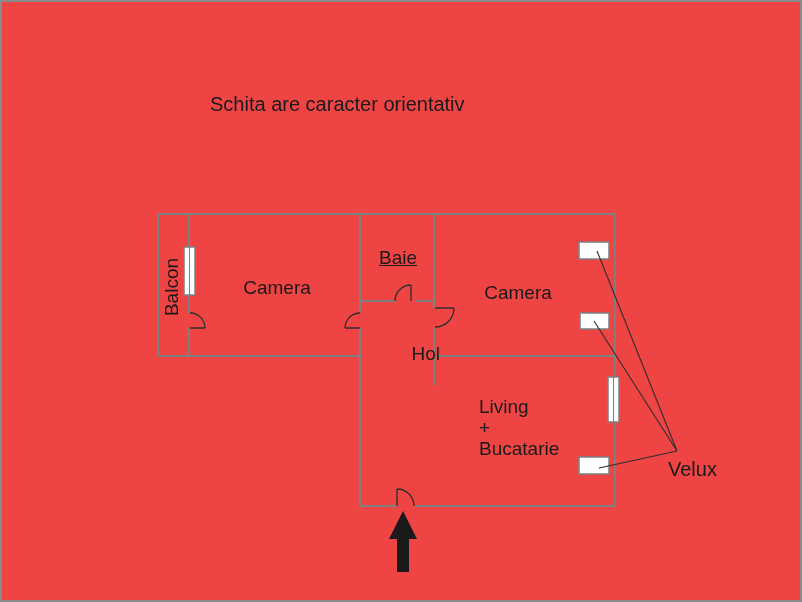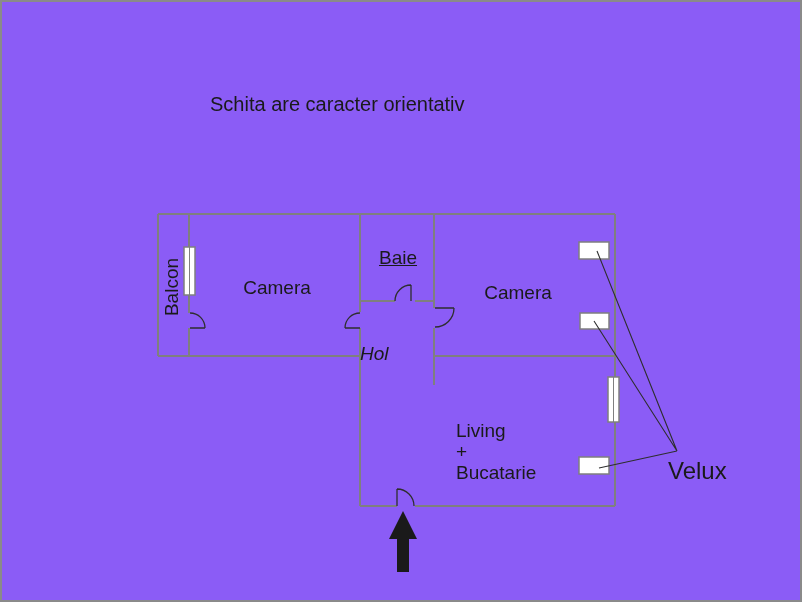--- a/index.html
+++ b/index.html
@@ -5,21 +5,21 @@
   html, body {
     margin: 0;
     padding: 0;
     background: #ffffff;
     font-family: "Liberation Sans", "DejaVu Sans", sans-serif;
   }
   .canvas {
     position: relative;
     width: 802px;
     height: 602px;
-    background: #8b5cf6;
+    background: #ef4444;
     border: 2px solid var(--border, #8a8a8a);
     box-sizing: border-box;
     overflow: hidden;
   }
   .plan-svg {
     position: absolute;
     left: 0; top: 0;
     width: 802px; height: 602px;
   }
   .wall {
@@ -69,24 +69,24 @@
     top: 273px;
     width: 72px;
     height: 24px;
     text-align: center;
     transform: rotate(-90deg);
     transform-origin: center;
   }
   .camera-left-label  { left: 225px; top: 276px; width: 100px; text-align: center; }
   .baie-label         { left: 356px; top: 246px; width: 80px;  text-align: center; text-decoration: underline; }
   .camera-right-label { left: 466px; top: 281px; width: 100px; text-align: center; }
-  .hol-label          { left: 358px; top: 342px; width: 80px;  text-align: left; font-style: italic; }
-  .living-label       { left: 454px; top: 394px; margin-top: 24px; }
+  .hol-label          { left: 358px; top: 342px; width: 80px;  text-align: right; }
+  .living-label       { left: 477px; top: 394px; }
   .living-label span  { display: block; line-height: 21px; }
-  .velux-label        { left: 666px; top: 456px; font-size: 24px; }
+  .velux-label        { left: 666px; top: 456px; font-size: 20px; }
 </style>
 </head>
 <body>
 
 <div class="canvas">
 
   <div class="title-label">Schita are caracter orientativ</div>
 
   <svg class="plan-svg" viewBox="0 0 802 602">
 

